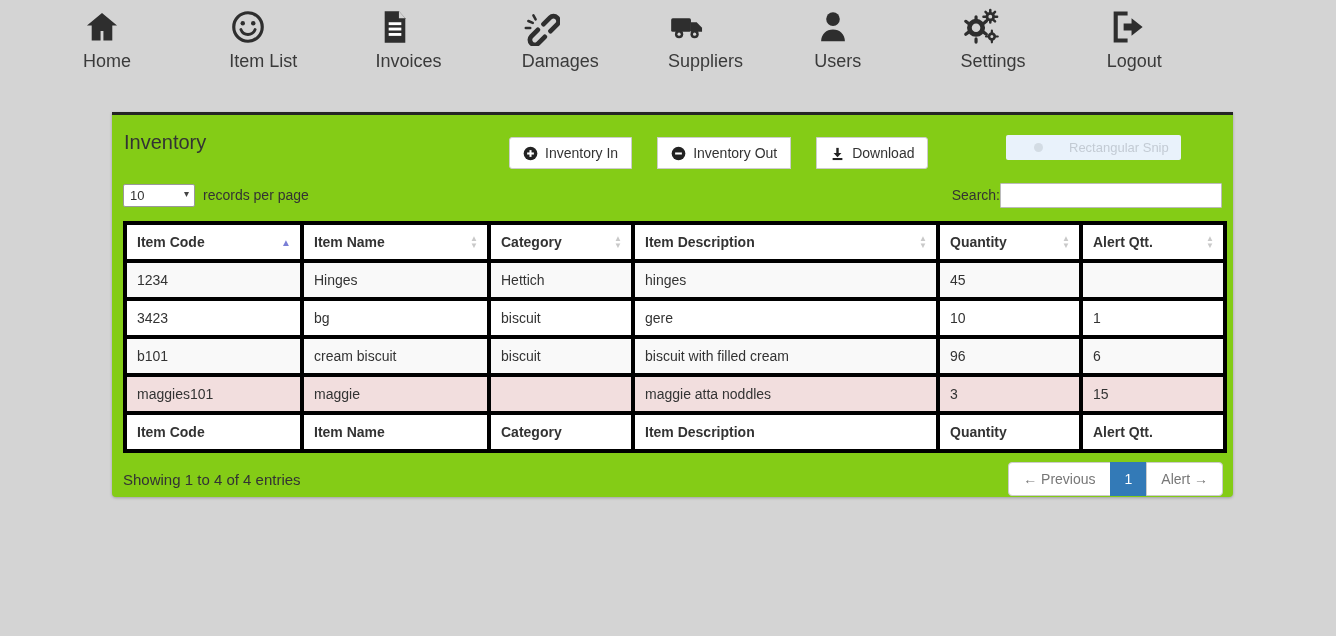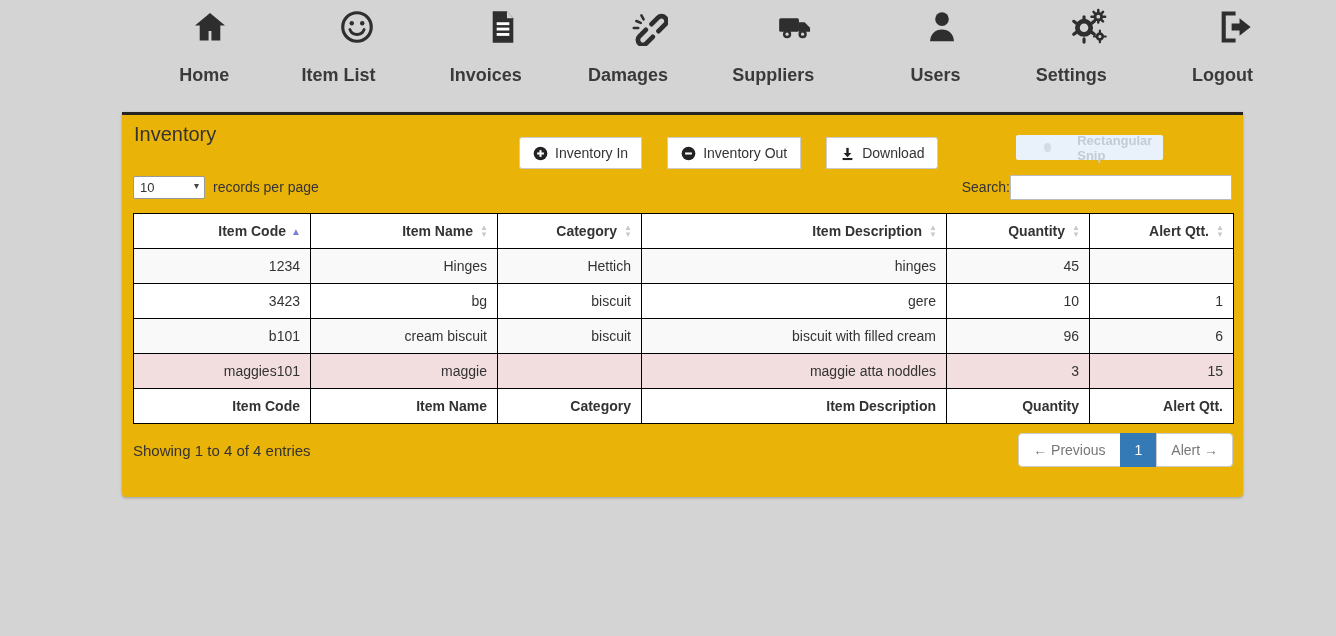--- a/index.html
+++ b/index.html
@@ -12,56 +12,56 @@
     position: relative;
     overflow: hidden;
   }
 
   
   .topnav {
     width: 1170px; margin: 0 auto; padding-top: 8px;
     display: flex;
   }
   .nav-item {
-    flex: 1; display: flex; flex-direction: column; align-items: flex-end;
-    gap: 19px; cursor: pointer; font-weight: bold;
+    flex: 1; display: flex; flex-direction: column; align-items: flex-start;
+    gap: 5px; cursor: pointer;
   }
   .nav-item .icn { width: 38px; height: 38px; display: block; }
   .nav-item svg { width: 38px; height: 38px; display: block; }
   .nav-label { font-size: 18px; color: #3a3a3a; }
 
   
   .panel {
-    position: absolute; left: 122px; top: 112px;
+    position: absolute; left: 112px; top: 112px;
     width: 1121px; height: 385px;
-    background: #eab308;
+    background: #84cc16;
     border-top: 3px solid #242424;
     border-radius: 0 0 4px 4px;
     box-shadow: 0 1px 3px rgba(0,0,0,.25);
-    padding: 4px 11px 0 11px;
+    padding: 12px 11px 0 11px;
   }
   .panel-title { font-size: 20px; font-weight: 400; color: #333; margin: 4px 0 0 1px; }
 
   .btn-group {
     position: absolute; left: 397px; top: 22px; display: inline-flex; gap: 26px;
   }
   .btn {
     display: inline-flex; align-items: center; gap: 7px;
     background: #fff; border: 1px solid #ccc; color: #333;
     font-size: 14px; font-family: inherit;
     padding: 7px 13px; margin-left: -1px; cursor: pointer; white-space: nowrap;
   }
   .btn:first-child { border-radius: 3px 0 0 3px; margin-left: 0; }
   .btn:last-child { border-radius: 0 3px 3px 0; }
   .btn svg { width: 15px; height: 15px; display: block; }
 
   .snip-ghost {
-    position: absolute; left: 894px; top: 20px; width: 147px; height: 25px;
+    position: absolute; left: 894px; top: 20px; width: 175px; height: 25px;
     background: #e9f2fb; display: flex; align-items: center;
-    font-size: 13px; color: #c3cbd4; border-radius: 2px; font-weight: bold;
+    font-size: 13px; color: #c3cbd4; border-radius: 2px;
   }
   .snip-dot { width: 9px; height: 9px; border-radius: 50%; background: #d3dce4; margin: 0 26px 0 28px; }
 
   .controls-row {
     margin-top: 28px; display: flex; align-items: center; justify-content: space-between;
     height: 26px;
   }
   .length-wrap { display: flex; align-items: center; gap: 8px; font-size: 14px; }
   .select-wrap { position: relative; display: inline-block; }
   .select-wrap select {
@@ -78,21 +78,21 @@
     width: 222px; height: 25px; border: 1px solid #bbb; border-radius: 1px;
     font-family: inherit; font-size: 13px; padding: 0 6px; background: #fff; color: #333;
   }
 
   
   table.inv {
     margin-top: 13px; width: 1100px; border-collapse: collapse;
     font-size: 14px; table-layout: fixed;
   }
   table.inv th, table.inv td {
-    border: 1px solid #000000; padding: 9px 10px; text-align: right;
+    border: 4px solid #000000; padding: 9px 10px; text-align: left;
     overflow: hidden; white-space: nowrap;
   }
   table.inv thead th, table.inv tfoot th { font-weight: bold; color: #333; background: #fff; }
   table.inv thead th { position: relative; padding-right: 24px; cursor: pointer; }
   .col-code { width: 177px; } .col-name { width: 187px; } .col-cat { width: 144px; }
   .col-desc { width: 305px; } .col-qty { width: 143px; } .col-alert { width: 144px; }
 
   .sort-asc {
     position: absolute; right: 9px; top: 50%; transform: translateY(-50%);
     font-size: 10px; color: #7a7fd6;

